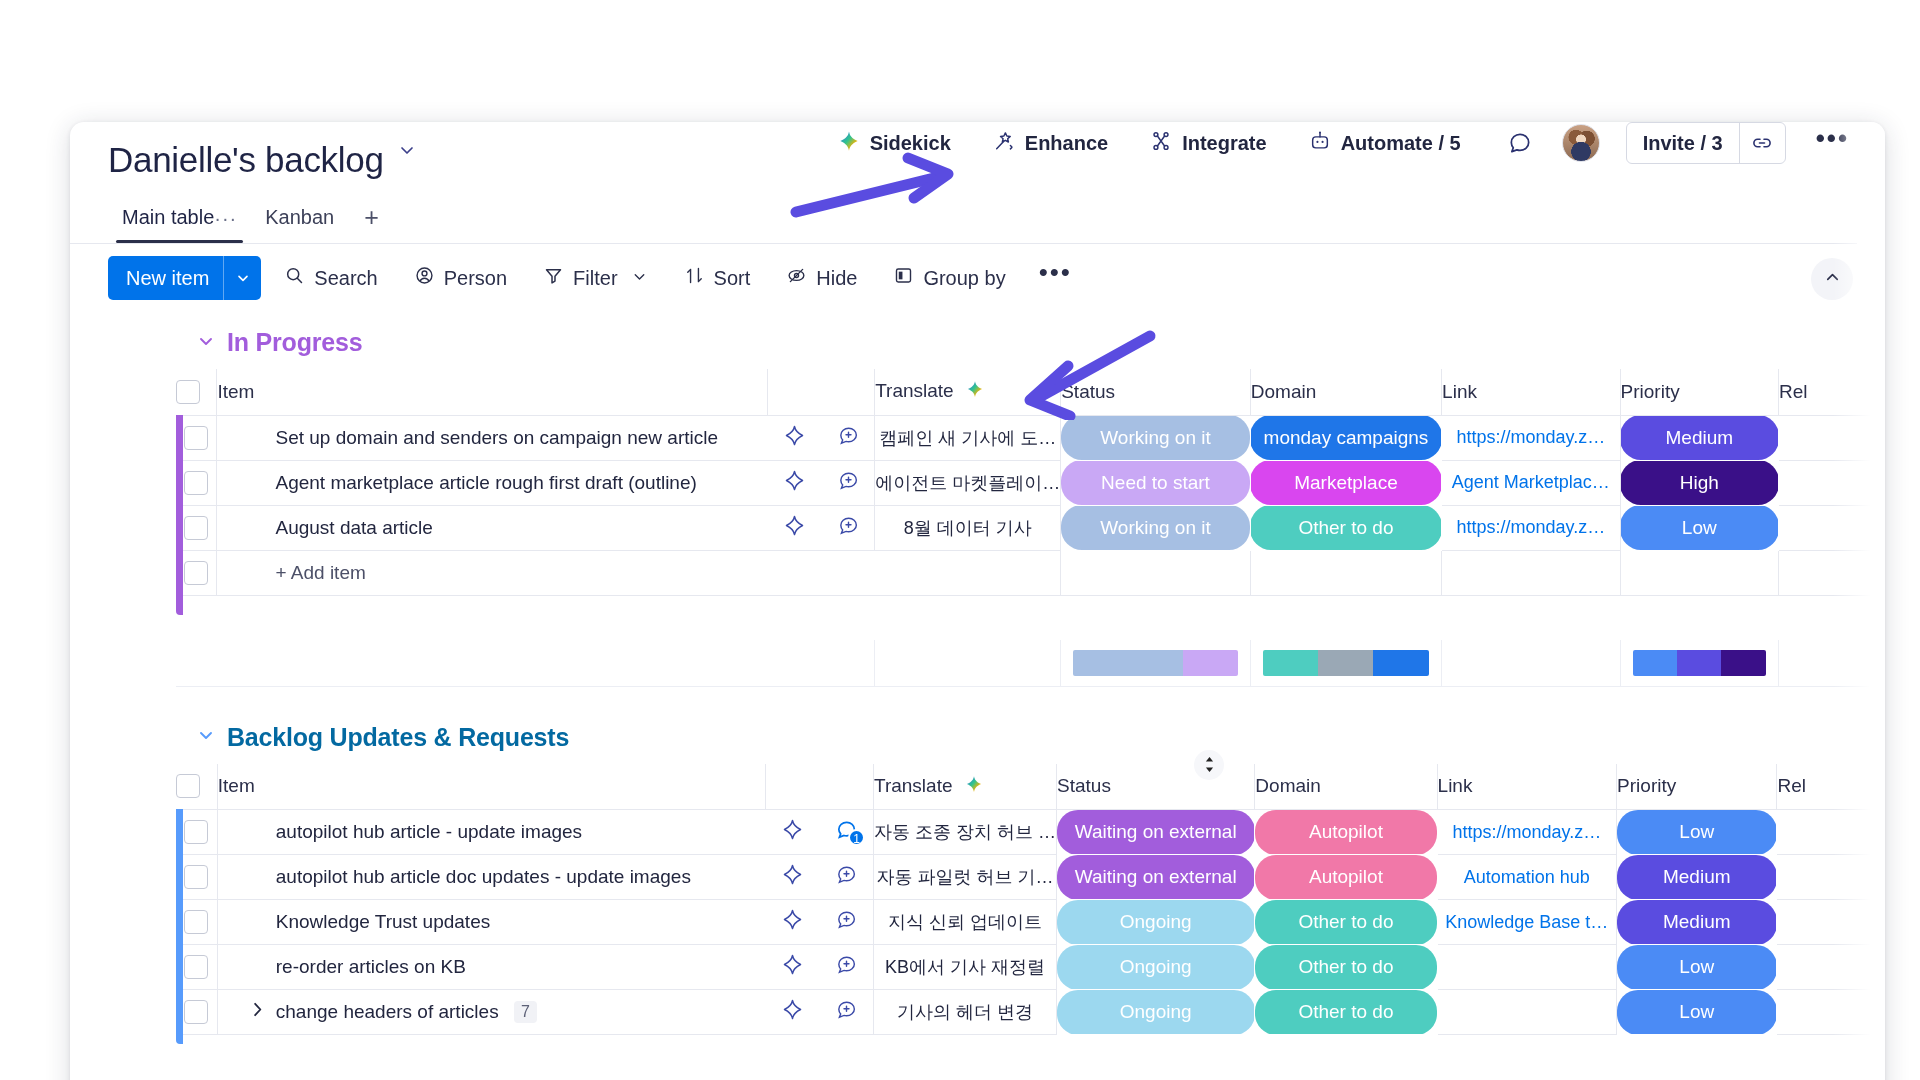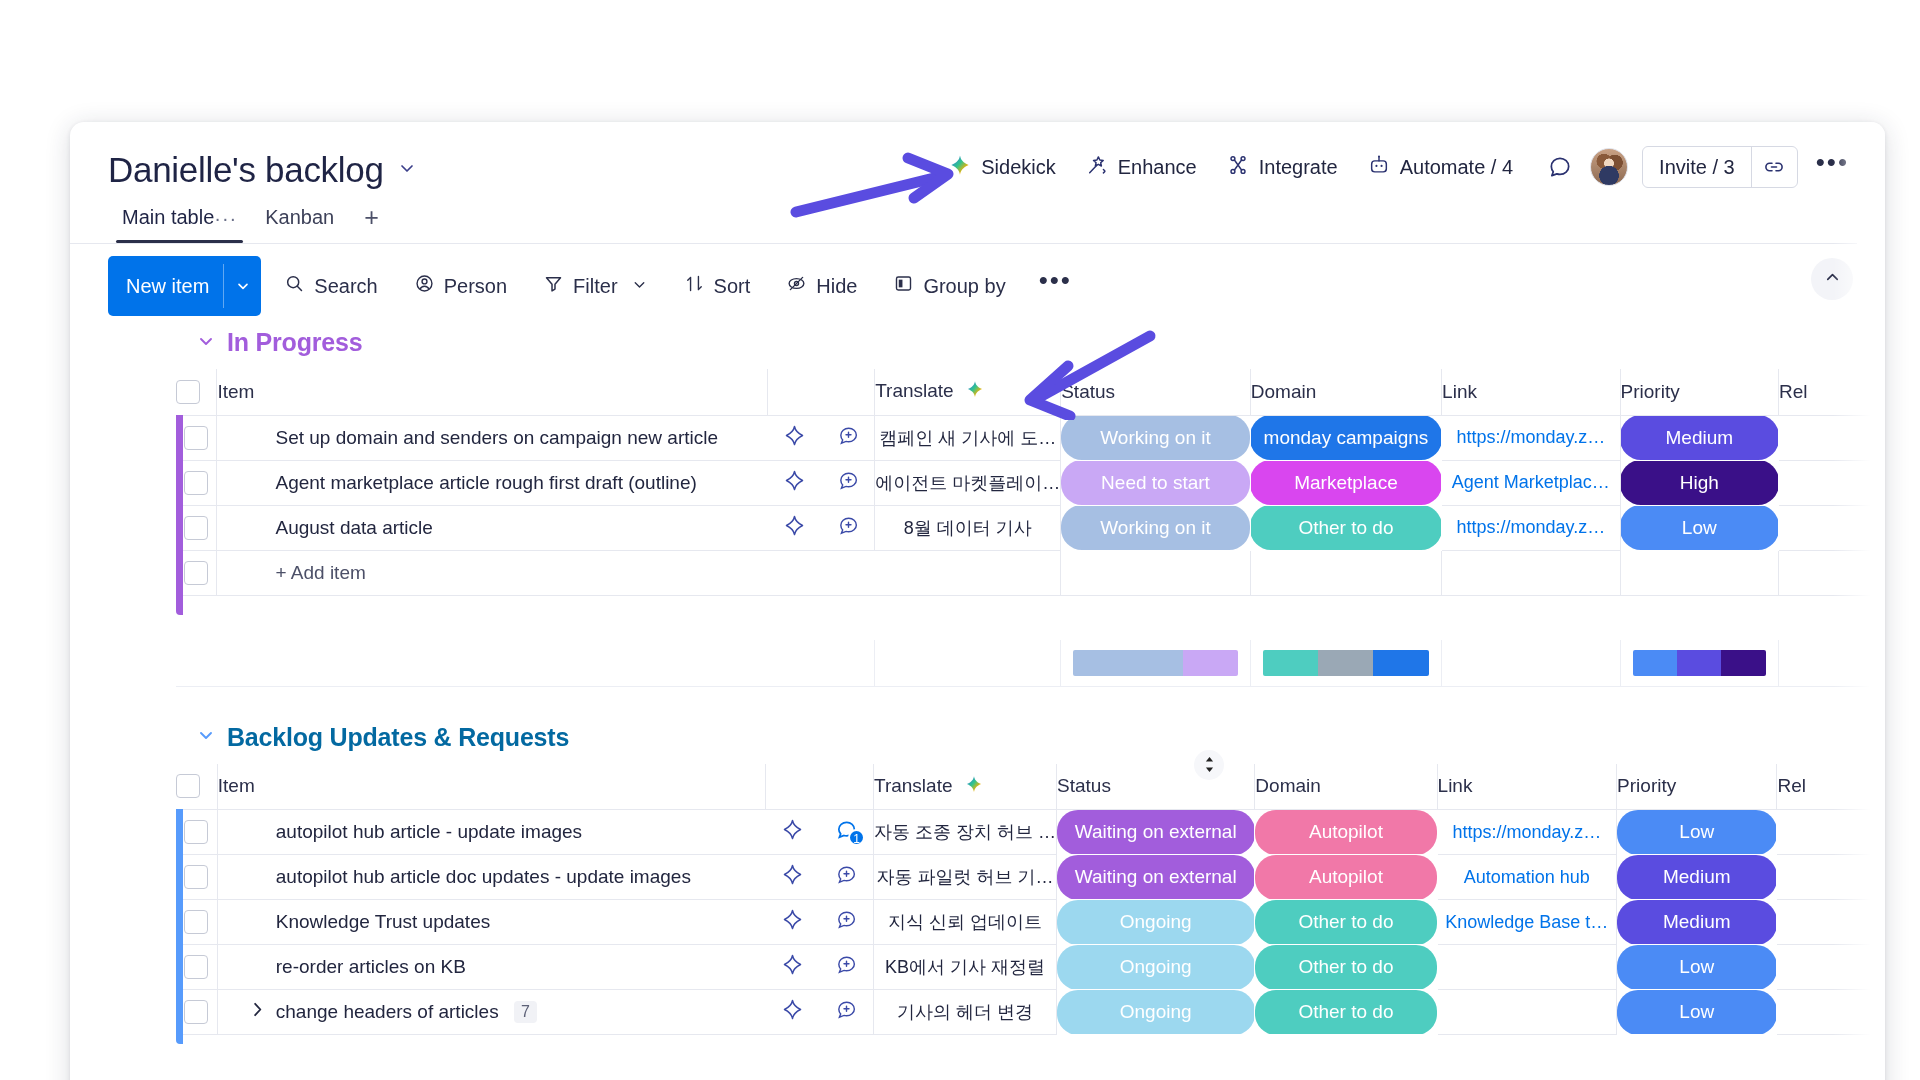--- a/index.html
+++ b/index.html
@@ -17,25 +17,25 @@
     left: 70px; top: 122px;
     width: 1815px; height: 1000px;
     background: #ffffff;
     border-radius: 14px;
     box-shadow: 0 4px 26px rgba(30,35,60,.16), 0 1px 4px rgba(30,35,60,.10);
     overflow: hidden;
   }
 
   
   .hdr { position: relative; height: 78px; }
-  .title-row { position: absolute; left: 38px; top: 28px; display: flex; align-items: center; gap: 13px; }
+  .title-row { position: absolute; left: 38px; top: 18px; display: flex; gap: 13px; }
   .board-title { font-size: 35px; font-weight: 500; color: #1f2445; letter-spacing: -.3px; }
   .chev-title { color: #3b3f8a; }
 
-  .hdr-right { position: absolute; right: 28px; top: 24px; display: flex; align-items: center; gap: 4px; }
+  .hdr-right { position: absolute; right: 28px; top: 0; display: flex; align-items: center; gap: 16px; font-weight: bold; }
   .hdr-btn { display: flex; align-items: center; gap: 10px; padding: 7px 13px; border-radius: 6px; cursor: pointer; }
   .hdr-btn .lbl { font-size: 20px; color: #222640; white-space: nowrap; }
   .icon-btn { width: 40px; height: 40px; display: flex; align-items: center; justify-content: center; border-radius: 6px; cursor: pointer; }
 
   .avatar {
     width: 38px; height: 38px; border-radius: 50%; margin: 0 10px 0 6px;
     background:
       radial-gradient(circle at 50% 74%, #2f3a63 0 30%, transparent 31%),
       radial-gradient(circle at 50% 40%, #f0d7c0 0 17%, transparent 18%),
       radial-gradient(circle at 36% 34%, #8a5a3a 0 22%, transparent 23%),
@@ -53,21 +53,21 @@
   .tabwrap { position: absolute; left: 38px; top: 0; display: flex; align-items: center; gap: 0; }
   .tab { display: flex; align-items: center; padding: 6px 14px 13px; font-size: 20px; color: #3d4159; cursor: pointer; position: relative; }
   .tab.active { color: #1f2445; }
   .tab.active::after { content: ""; position: absolute; left: 8px; right: 8px; bottom: -1px; height: 3px; background: #2b2f4a; border-radius: 2px; }
   .tab .tdots { color: #6b7089; font-size: 20px; letter-spacing: 1px; line-height: 8px; }
   .tab-plus { font-size: 25px; color: #4c5068; padding: 2px 16px 10px; cursor: pointer; }
 
   
   .toolbar { position: relative; height: 70px; }
   .tb-inner { position: absolute; left: 38px; top: 12px; display: flex; align-items: center; gap: 0; }
-  .newitem { display: flex; align-items: center; background: #0073ea; border-radius: 5px; height: 60px; cursor: pointer; }
+  .newitem { display: flex; align-items: center; background: #0073ea; border-radius: 5px; height: 44px; cursor: pointer; }
   .newitem .ni-lbl { color: #fff; font-size: 20px; padding: 0 14px 0 18px; }
   .newitem .ni-chev { border-left: 1px solid rgba(255,255,255,.38); width: 38px; height: 44px; display: flex; align-items: center; justify-content: center; }
   .tb-btn { display: flex; align-items: center; gap: 9px; padding: 8px 13px; margin-left: 10px; border-radius: 5px; cursor: pointer; color: #2b2f4a; font-size: 20px; }
   .tb-dots { font-size: 26px; color: #2b2f4a; letter-spacing: 2px; line-height: 10px; padding: 0 10px 12px 20px; cursor: pointer; }
   .collapse-btn {
     position: absolute; right: 32px; top: 14px; width: 42px; height: 42px; border-radius: 50%;
     background: #f3f4f8; display: flex; align-items: center; justify-content: center; cursor: pointer;
   }
 
   
@@ -197,21 +197,21 @@
         <div class="hdr-btn">
           <span>
             <svg width="22" height="22" viewBox="0 0 24 24" fill="none" stroke="#2b3270" stroke-width="1.6" stroke-linecap="round" stroke-linejoin="round">
               <rect x="4" y="7.5" width="16" height="12" rx="3.4"></rect>
               <path d="M12 3.2v4.3"></path>
                 <circle cx="12" cy="2.6" r="1.1" fill="#2b3270" stroke="none"></circle>
               <circle cx="9.2" cy="13" r="1.15" fill="#2b3270" stroke="none"></circle>
               <circle cx="14.8" cy="13" r="1.15" fill="#2b3270" stroke="none"></circle>
             </svg>
           </span>
-          <span class="lbl">Automate / 4</span>
+          <span class="lbl">Automate / 5</span>
         </div>
 
         <div class="icon-btn" style="margin-left:10px;">
           <svg width="26" height="26" viewBox="0 0 24 24" fill="none" stroke="#2b3270" stroke-width="1.6" stroke-linecap="round" stroke-linejoin="round">
             <path d="M20 11.5c0 4.1-3.6 7.4-8 7.4-1 0-2-.2-2.9-.5L4.5 20l1.3-3.6C4.7 15.1 4 13.4 4 11.5 4 7.4 7.6 4 12 4s8 3.4 8 7.5z"></path>
           </svg>
         </div>
 
         <div class="avatar"></div>
 

